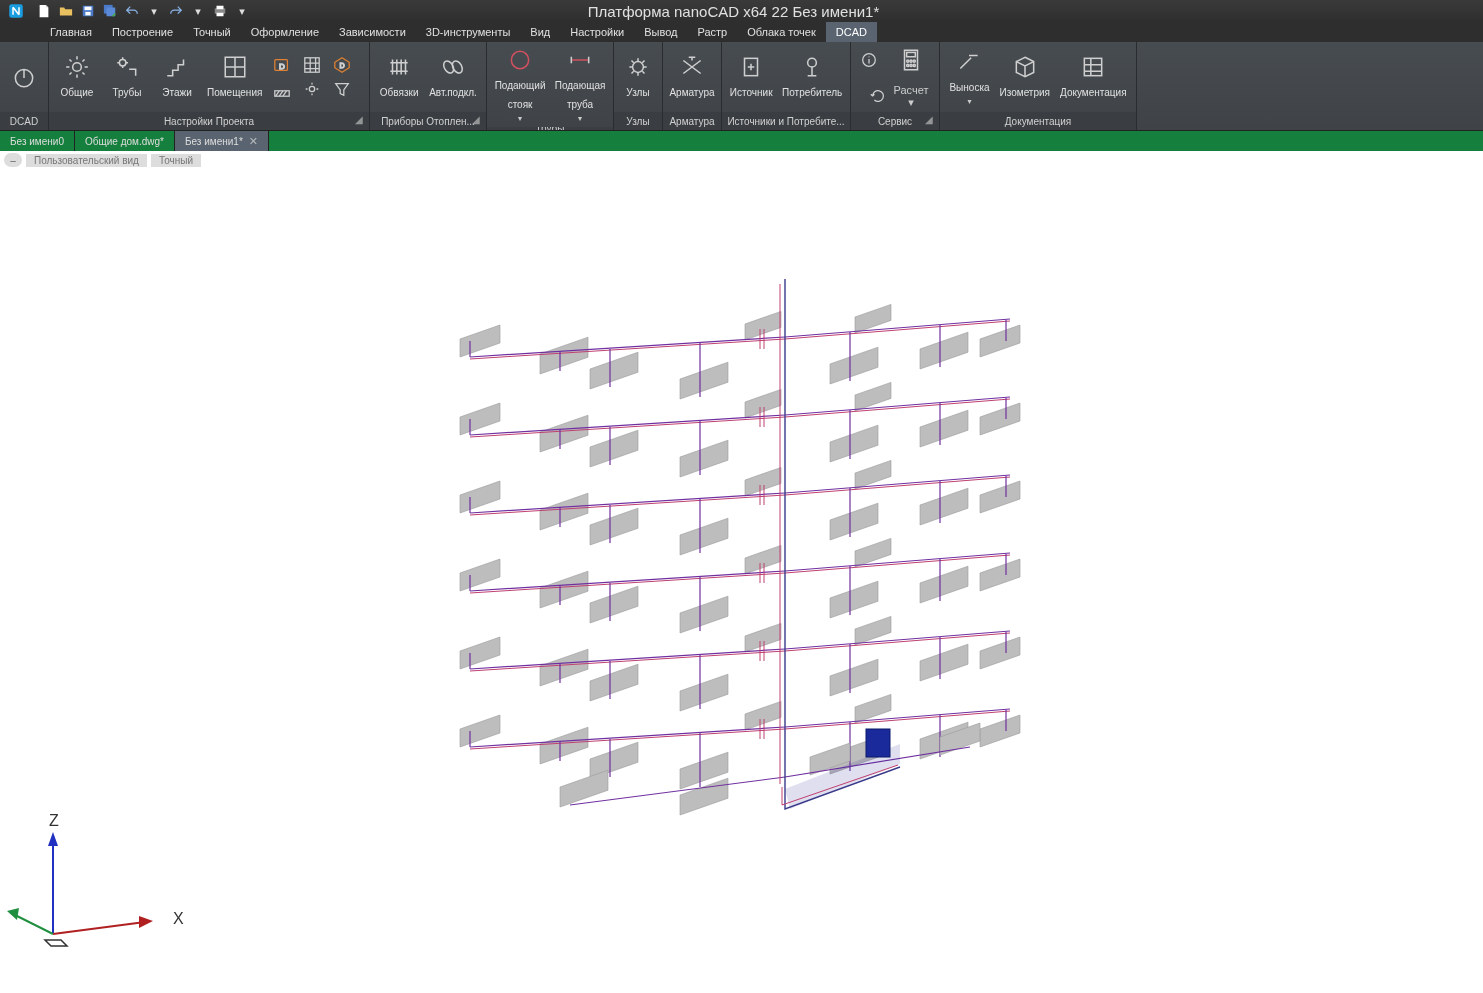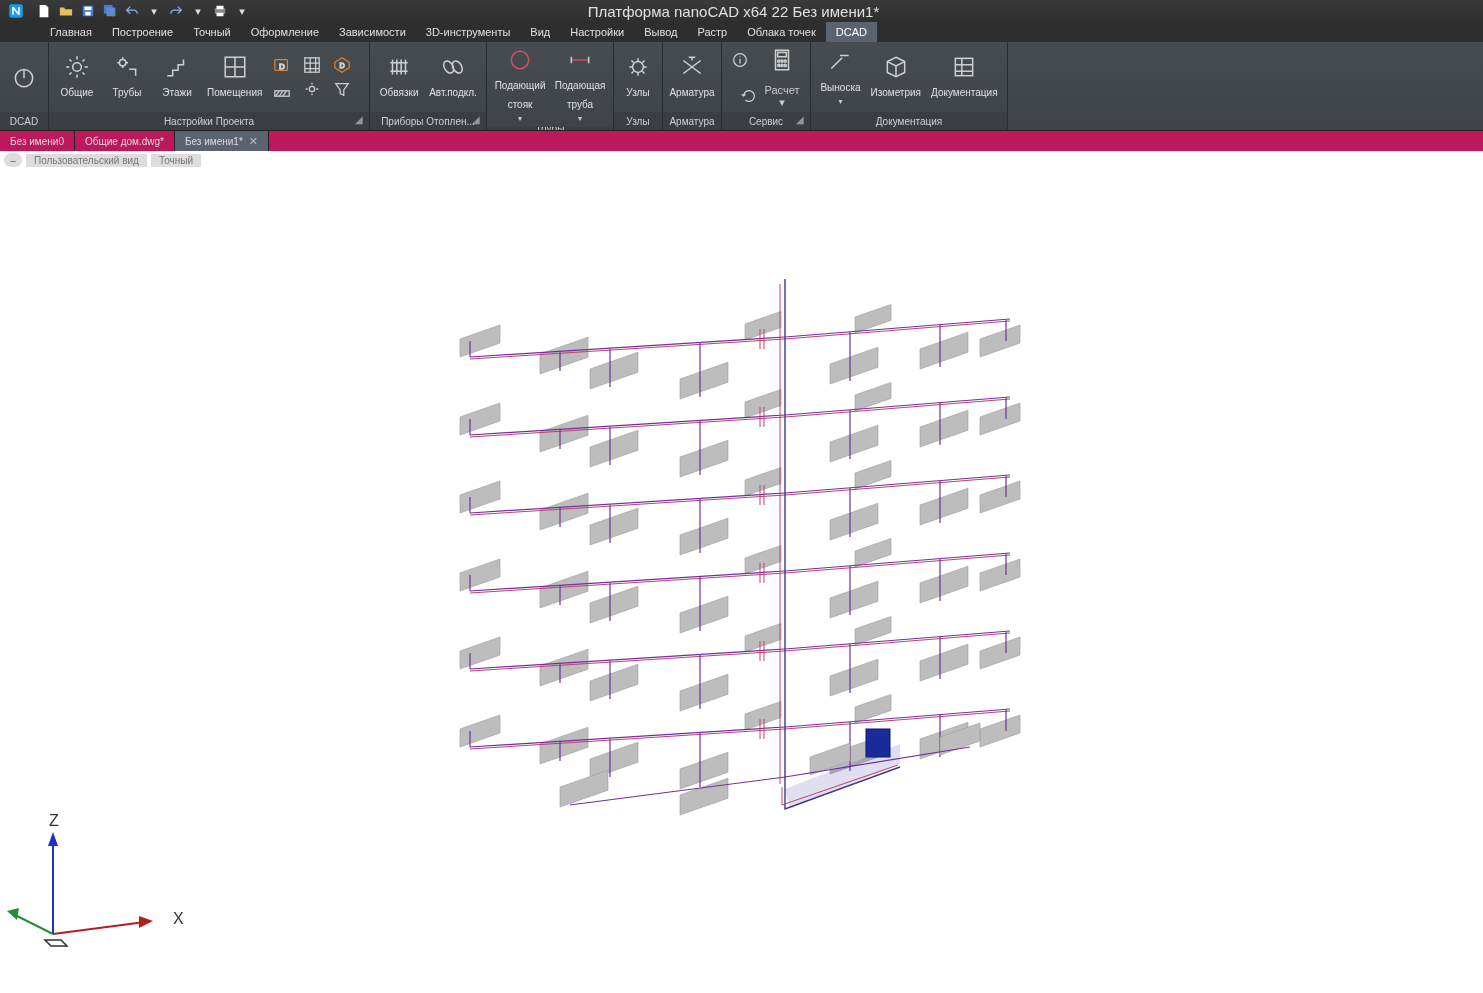--- a/index.html
+++ b/index.html
@@ -19,21 +19,21 @@
   .panel-title{height:18px;background:#3a3e42;color:#d0d0d0;font-size:10px;display:flex;align-items:center;justify-content:center;padding:0 4px;position:relative;white-space:nowrap;overflow:hidden}
   .panel-title .launcher{position:absolute;right:2px;top:2px;width:12px;height:12px;opacity:.6;cursor:pointer}
   .rbtn{display:flex;flex-direction:column;align-items:center;justify-content:center;gap:2px;padding:2px 4px;cursor:pointer;min-width:40px}
   .rbtn .ic{width:32px;height:28px;display:flex;align-items:center;justify-content:center}
   .rbtn .ic svg{width:26px;height:26px;stroke:#cfcfcf;fill:none;stroke-width:1.4}
   .rbtn .lbl{color:#e0e0e0;font-size:10px;text-align:center;line-height:19px;white-space:pre}
   .rbtn .caret{font-size:8px;color:#ccc;margin-top:-2px}
   .col-btns{display:flex;flex-direction:column;gap:2px}
   .sbtn{width:28px;height:22px;display:flex;align-items:center;justify-content:center;cursor:pointer}
   .sbtn svg{width:18px;height:18px;stroke:#cfcfcf;fill:none;stroke-width:1.4}
-  .doctabs{height:20px;background:#be185d;display:flex;align-items:stretch}
+  .doctabs{height:20px;background:#15803d;display:flex;align-items:stretch}
   .doctab{padding:0 10px;display:flex;align-items:center;gap:6px;color:#ddd;font-size:10px;border-right:1px solid #222;cursor:pointer}
   .doctab.active{background:#5a6470}
   .doctab .x{opacity:.7;font-size:11px;cursor:pointer}
   .viewbar{height:18px;background:#fff;display:flex;align-items:center;gap:4px;padding-left:4px;color:#888;font-size:10px}
   .pill{background:#ddd;border-radius:0;padding:1px 8px;color:#777;cursor:pointer}
   .minus{width:18px;height:14px;background:#ddd;border-radius:7px;display:flex;align-items:center;justify-content:center;color:#666;cursor:pointer}
   .canvas{position:relative;width:1483px;height:825px;background:#fff}
   .ucs{position:absolute;left:5px;bottom:20px}
   .box3d{fill:#bdbdbd;stroke:#9a9a9a;stroke-width:.6}
   .pipe1{stroke:#7030a0;stroke-width:1.2;fill:none}
@@ -296,20 +296,43 @@
             <svg viewBox="0 0 24 24">
               <path d="M4 18l16-12M4 6l16 12M12 6V3M9 3h6"></path>
             </svg>
           </div>
           <div class="lbl">Арматура</div>
         </div>
       </div>
     <div class="panel-title">Арматура</div>
   </div>
 
+  <div class="panel" style="width:128px">
+    <div class="panel-body">
+      <div class="rbtn">
+          <div class="ic">
+            <svg viewBox="0 0 24 24">
+              <rect x="6" y="4" width="12" height="16"></rect>
+              <path d="M9 12h6M12 9v6"></path>
+            </svg>
+          </div>
+          <div class="lbl">Источник</div>
+        </div>
+      <div class="rbtn">
+          <div class="ic">
+            <svg viewBox="0 0 24 24">
+              <circle cx="12" cy="8" r="4"></circle>
+              <path d="M12 12v8M8 20h8"></path>
+            </svg>
+          </div>
+          <div class="lbl">Потребитель</div>
+        </div>
+    </div>
+    <div class="panel-title">Источники и Потребите...</div>
+  </div>
 
   <div class="panel" style="width:88px">
     <div class="panel-body" style="flex-direction:column;gap:8px">
       <div style="display:flex">
         <div class="sbtn" style="width:32px;height:30px">
             <svg viewBox="0 0 20 20">
               <circle cx="10" cy="10" r="7"></circle>
               <path d="M10 6v1M10 9v5"></path>
             </svg>
           </div>

